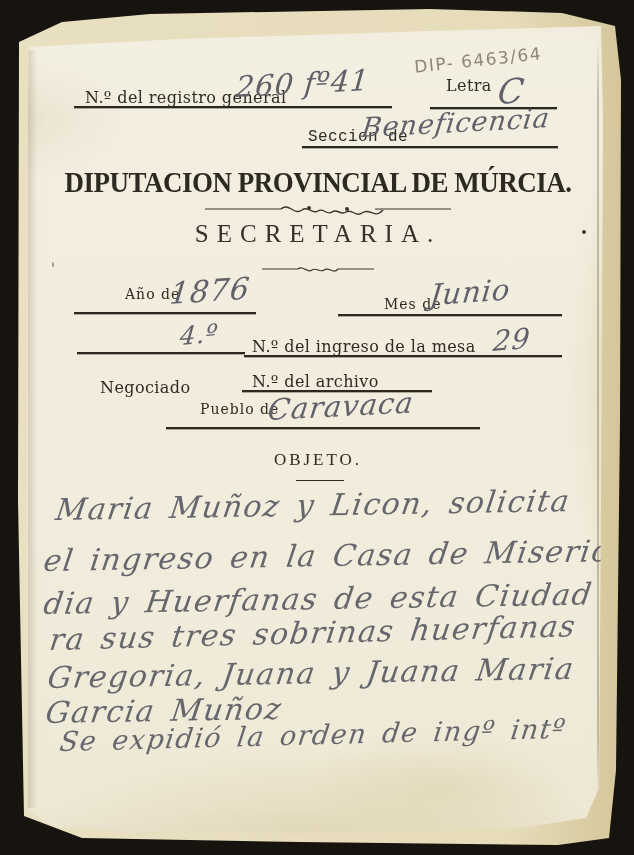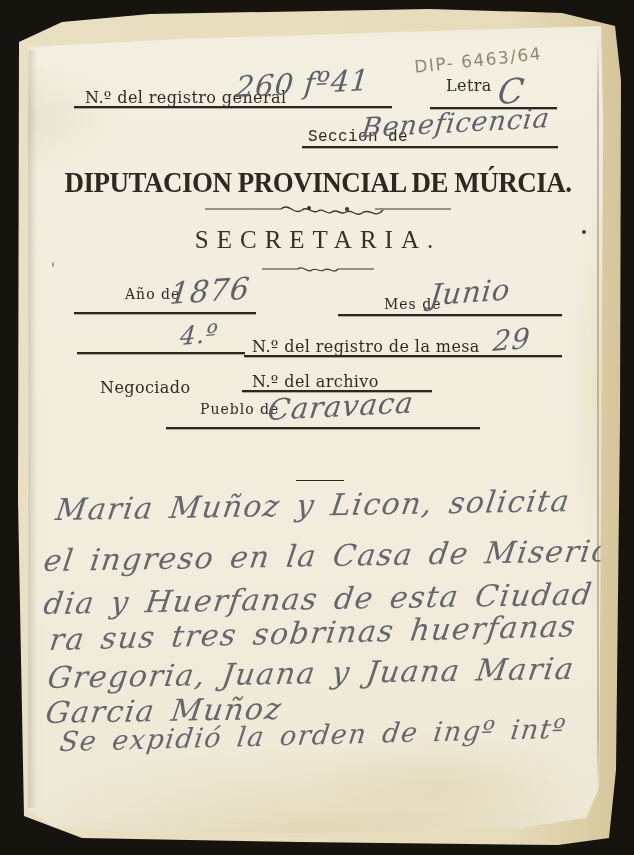--- a/index.html
+++ b/index.html
@@ -43,21 +43,21 @@
   }
   .hand-val{font-size:27px;letter-spacing:1px;}
   .hand-body{font-size:30px;letter-spacing:1.5px;word-spacing:5px;color:#5b5b64;opacity:.92;}
 
   .title{
     position:absolute;left:30px;width:576px;text-align:center;
     font-family:"Liberation Serif", serif;font-weight:bold;
     color:#2d2921;white-space:nowrap;
   }
   .doc-title{top:167px;font-size:27px;letter-spacing:-.5px;transform:scaleY(1.08);}
-  .sec-title{top:226px;font-size:25px;font-weight:normal;letter-spacing:8px;color:#35302a;}
+  .sec-title{top:220px;font-size:25px;font-weight:normal;letter-spacing:8px;color:#35302a;}
   .objeto{top:450px;font-size:17px;letter-spacing:3px;font-weight:500;}
 
   .flourish{position:absolute;}
   .pencil{
     position:absolute;left:414px;top:50px;
     font-family:"DejaVu Sans", sans-serif;font-size:17px;letter-spacing:1.5px;
     color:#8d8776;transform:rotate(-6deg);white-space:nowrap;
   }
 </style>
 </head>
@@ -111,32 +111,33 @@
     <div class="hand hand-val" style="left:170px;top:276px;font-size:30px;transform:rotate(-4deg) skewX(-10deg);">1876</div>
 
     <div class="print lbl-it" style="left:352px;top:296px;">Mes de</div>
     <div class="uline" style="left:338px;top:314px;width:224px;"></div>
     <div class="hand hand-val" style="left:430px;top:278px;font-size:29px;transform:rotate(-4deg) skewX(-10deg);">Junio</div>
 
     <div class="print lbl" style="left:100px;top:334px;margin-top:44px;">Negociado</div>
     <div class="uline" style="left:77px;top:352px;width:168px;"></div>
     <div class="hand hand-val" style="left:180px;top:322px;font-size:25px;transform:rotate(-5deg) skewX(-10deg);">4.º</div>
 
-    <div class="print lbl" style="left:252px;top:337px;">N.º del registro de la mesa</div>
+    <div class="print lbl" style="left:252px;top:337px;">N.º del ingreso de la mesa</div>
     <div class="uline" style="left:244px;top:355px;width:318px;"></div>
     <div class="hand hand-val" style="left:493px;top:325px;font-size:28px;transform:rotate(-5deg) skewX(-10deg);">29</div>
 
     <div class="print lbl" style="left:252px;top:372px;">N.º del archivo</div>
     <div class="uline" style="left:242px;top:390px;width:190px;"></div>
     <div class="hand hand-val" style="left:440px;top:374px;"></div>
 
     <div class="print lbl-it" style="left:168px;top:401px;">Pueblo de</div>
     <div class="uline" style="left:166px;top:427px;width:314px;"></div>
     <div class="hand hand-val" style="left:268px;top:393px;font-size:29px;transform:rotate(-3deg) skewX(-10deg);">Caravaca</div>
 
+    <div class="title objeto">OBJETO.</div>
     <div class="uline thin" style="left:296px;top:480px;width:48px;"></div>
 
     <div class="hand hand-body" style="left:56px;top:492px;transform:rotate(-1deg) skewX(-9deg);">Maria Muñoz y Licon, solicita</div>
     <div class="hand hand-body" style="left:44px;top:543px;transform:rotate(-1deg) skewX(-9deg);">el ingreso en la Casa de Misericor</div>
     <div class="hand hand-body" style="left:44px;top:586px;transform:rotate(-1deg) skewX(-9deg);">dia y Huerfanas de esta Ciudad pa</div>
     <div class="hand hand-body" style="left:50px;top:622px;transform:rotate(-1.5deg) skewX(-9deg);">ra sus tres sobrinas huerfanas</div>
     <div class="hand hand-body" style="left:48px;top:660px;transform:rotate(-1deg) skewX(-9deg);">Gregoria, Juana y Juana Maria</div>
     <div class="hand hand-body" style="left:46px;top:695px;transform:rotate(-1deg) skewX(-9deg);">Garcia Muñoz</div>
     <div class="hand hand-body" style="left:60px;top:726px;font-size:27px;transform:rotate(-1.5deg) skewX(-9deg);">Se expidió la orden de ingº intº</div>
 

